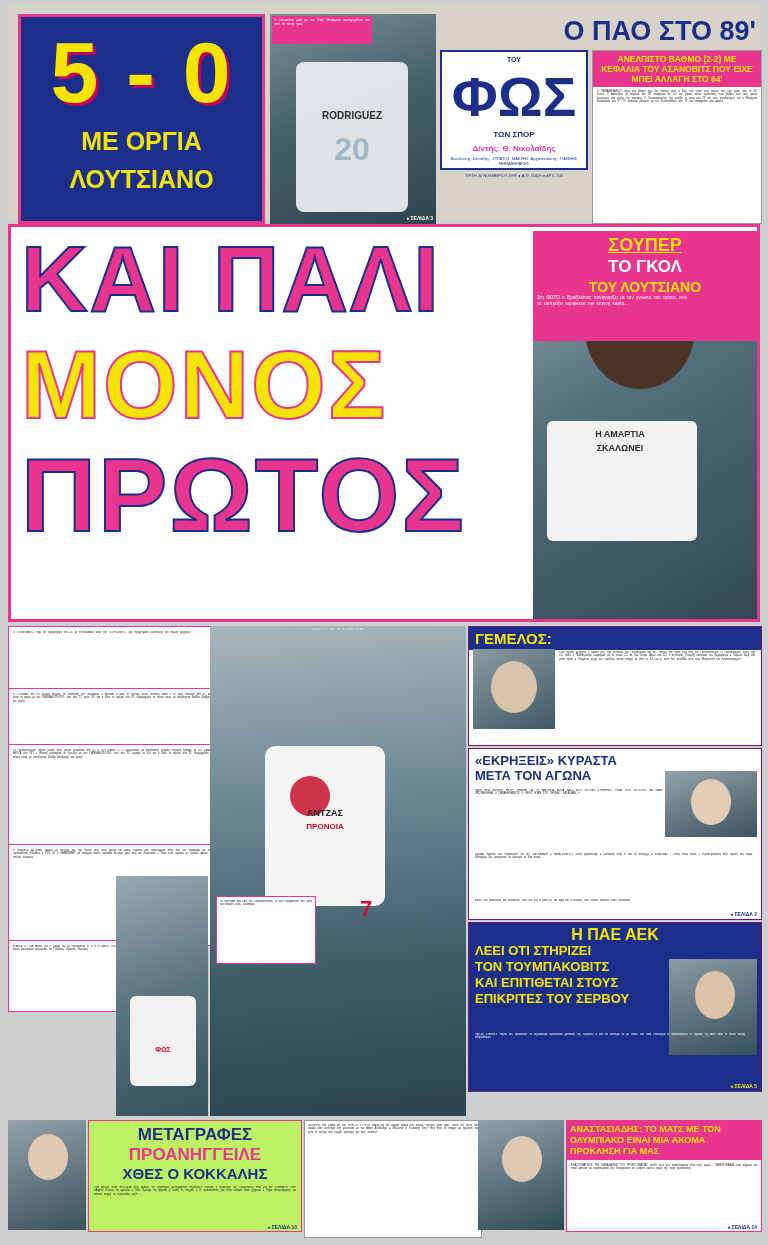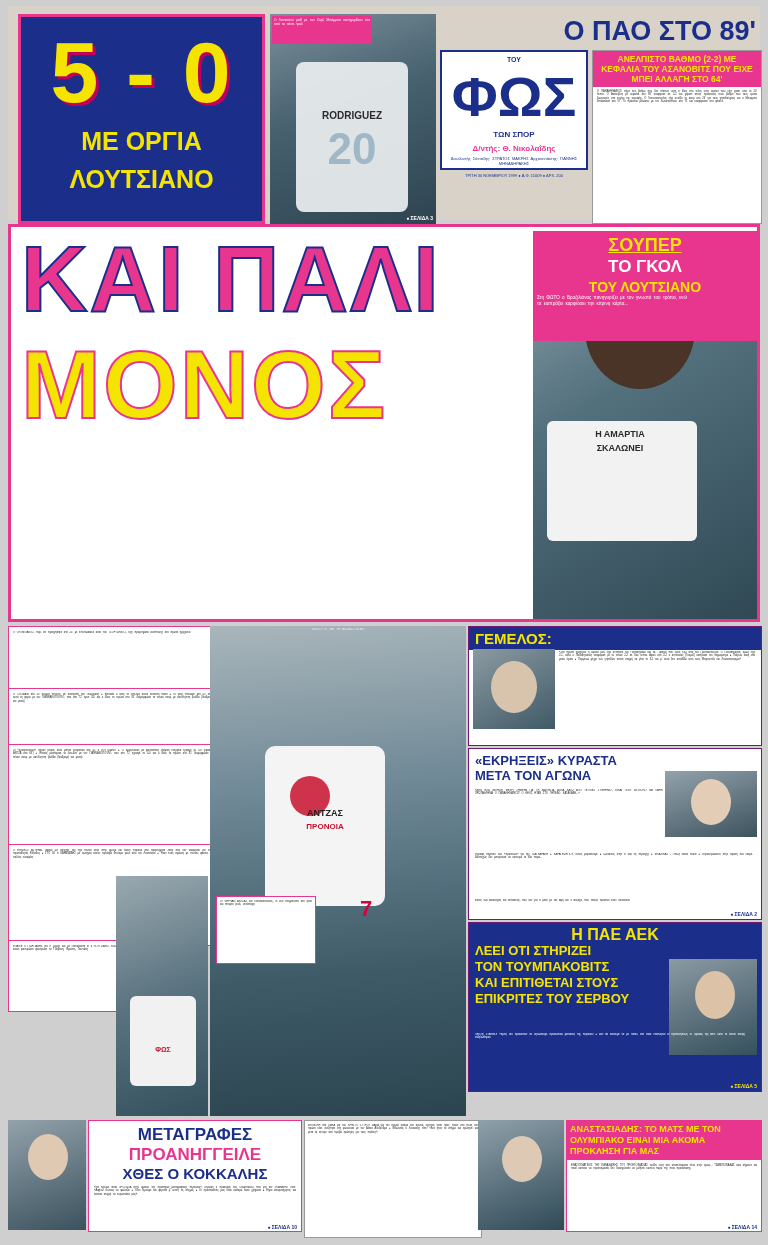--- a/index.html
+++ b/index.html
@@ -107,21 +107,21 @@
   #expl-head{color:#1b2f8a;font-size:13px;font-weight:bold;line-height:15px;padding:4px 6px;}
   #expl-photo{position:absolute;right:4px;top:22px;width:92px;height:66px;background:#5d6f7d;}
 
   #aek-head{background:#1b2f8a;}
   .aekline{color:#f5e400;font-size:13px;font-weight:bold;text-align:center;line-height:16px;}
   #aek-photo{position:absolute;right:4px;top:36px;width:88px;height:96px;background:#4e6472;}
 
   
   #bottom{position:absolute;left:8px;top:1120px;width:752px;height:118px;}
   #bl-photo{position:absolute;left:0;top:0;width:78px;height:110px;background:#5b7280;}
-  #bl-box{position:absolute;left:80px;top:0;width:212px;height:110px;background:#ffffff;border:1px solid #e8368f;}
+  #bl-box{position:absolute;left:80px;top:0;width:212px;height:110px;background:#bef264;border:1px solid #e8368f;}
   .metaline{color:#1b2f8a;font-weight:bold;text-align:center;}
   #bc-box{position:absolute;left:296px;top:0;width:170px;height:110px;background:#fff;border:1px solid #999;padding:3px;}
   #br-photo{position:absolute;left:470px;top:0;width:86px;height:110px;background:#4a5f6e;}
   #br-box{position:absolute;left:558px;top:0;width:194px;height:110px;background:#fff;border:1px solid #e8368f;}
   #br-head{background:#e8368f;color:#f5e400;font-size:9px;font-weight:bold;padding:3px;line-height:11px;}
   .pagetag{position:absolute;font-size:5px;color:#1b2f8a;font-weight:bold;}
 </style>
 </head>
 <body>
 
@@ -133,21 +133,21 @@
       <div id="fz-num">5 - 0</div>
       <div id="fz-l1">ΜΕ ΟΡΓΙΑ</div>
       <div id="fz-l2">ΛΟΥΤΣΙΑΝΟ</div>
     </div>
 
     <div class="photo grain" id="photo-top">
       <div style="position:absolute;left:0;top:0;width:100%;height:100%;
         background:linear-gradient(160deg,#7b8f9b 0%,#46606e 45%,#2e4450 100%);"></div>
       <div style="position:absolute;left:26px;top:48px;width:112px;height:150px;background:#eceff0;border-radius:8px;opacity:.92;"></div>
       <div style="position:absolute;left:30px;top:96px;width:104px;text-align:center;font-size:10px;font-weight:bold;color:#2b2b2b;">RODRIGUEZ</div>
-      <div style="position:absolute;left:30px;top:112px;width:104px;text-align:center;font-size:44px;font-weight:bold;color:#9fb7c6;line-height:46px;">20</div>
+      <div style="position:absolute;left:30px;top:112px;width:104px;text-align:center;font-size:32px;font-weight:bold;color:#9fb7c6;line-height:46px;">20</div>
       <div class="cap microtext w">Ο Λουτσιάνο μαζί με τον Ζορζ Μπάρμπα πανηγυρίζουν ένα από τα πέντε γκολ</div>
       <div class="pg" style="font-size:5px;font-weight:bold;">● ΣΕΛΙΔΑ 3</div>
     </div>
 
     <div class="box" id="pao89">
       <div class="t">Ο ΠΑΟ ΣΤΟ 89'</div>
     </div>
 
     <div class="box" id="masthead">
       <div id="mh-small">ΤΟΥ</div>
@@ -178,20 +178,21 @@
 
     <div class="box" id="superbox">
       <div id="sb-t1">ΣΟΥΠΕΡ</div>
       <div id="sb-t2">ΤΟ ΓΚΟΛ</div>
       <div id="sb-t3">ΤΟΥ ΛΟΥΤΣΙΑΝΟ</div>
       <div id="sb-body" class="microtext w">Στη ΦΩΤΟ ο Βραζιλιάνος πανηγυρίζει με τον γνωστό του τρόπο, ενώ τα εισπράξει καρφώσει την κίτρινη κάρτα...</div>
     </div>
 
     <div class="bigline ttl" id="bl1">ΚΑΙ ΠΑΛΙ</div>
     <div class="bigline ttl" id="bl2">ΜΟΝΟΣ</div>
+    <div class="bigline ttl" id="bl3">ΠΡΩΤΟΣ</div>
   </div>
 
   <div class="box" id="leftcol">
     <div class="lbox" style="top:0;height:58px;">
       <div class="microtext" style="height:50px;">Ο ΟΛΥΜΠΙΑΚΟΣ, παρ' ότι προηγήθηκε στο 24' με εντυπωσιακό σουτ του ΤΖΟΡΤΖΕΒΙΤΣ, είχε προβλήματα ανάπτυξης στο πρώτο ημίχρονο</div>
     </div>
     <div class="lbox" style="top:62px;height:52px;">
       <div class="microtext" style="height:44px;">Ο ΤΖΙΟΒΑΝΙ στο 43' άξιωσε πέναλτι, σε ανατροπή του Γεωργιάδη ● Έσπασε ο ίδιος το εντελώς αδίκο αντίθετο πάσο ● Το γκολ τελείωσε στο 45' όταν αυτά τη φορά με τον ΓΙΑΝΝΑΚΟΠΟΥΛΟ, που στο 72' έγινε 4-0 και ο ίδιος το πρωτό στο 81' διαμόρφωσε το τελικό σκορ με ασύλληπτη βολίδα (διαδρομή και μέσα)</div>
     </div>
     <div class="lbox" style="top:118px;height:96px;">

